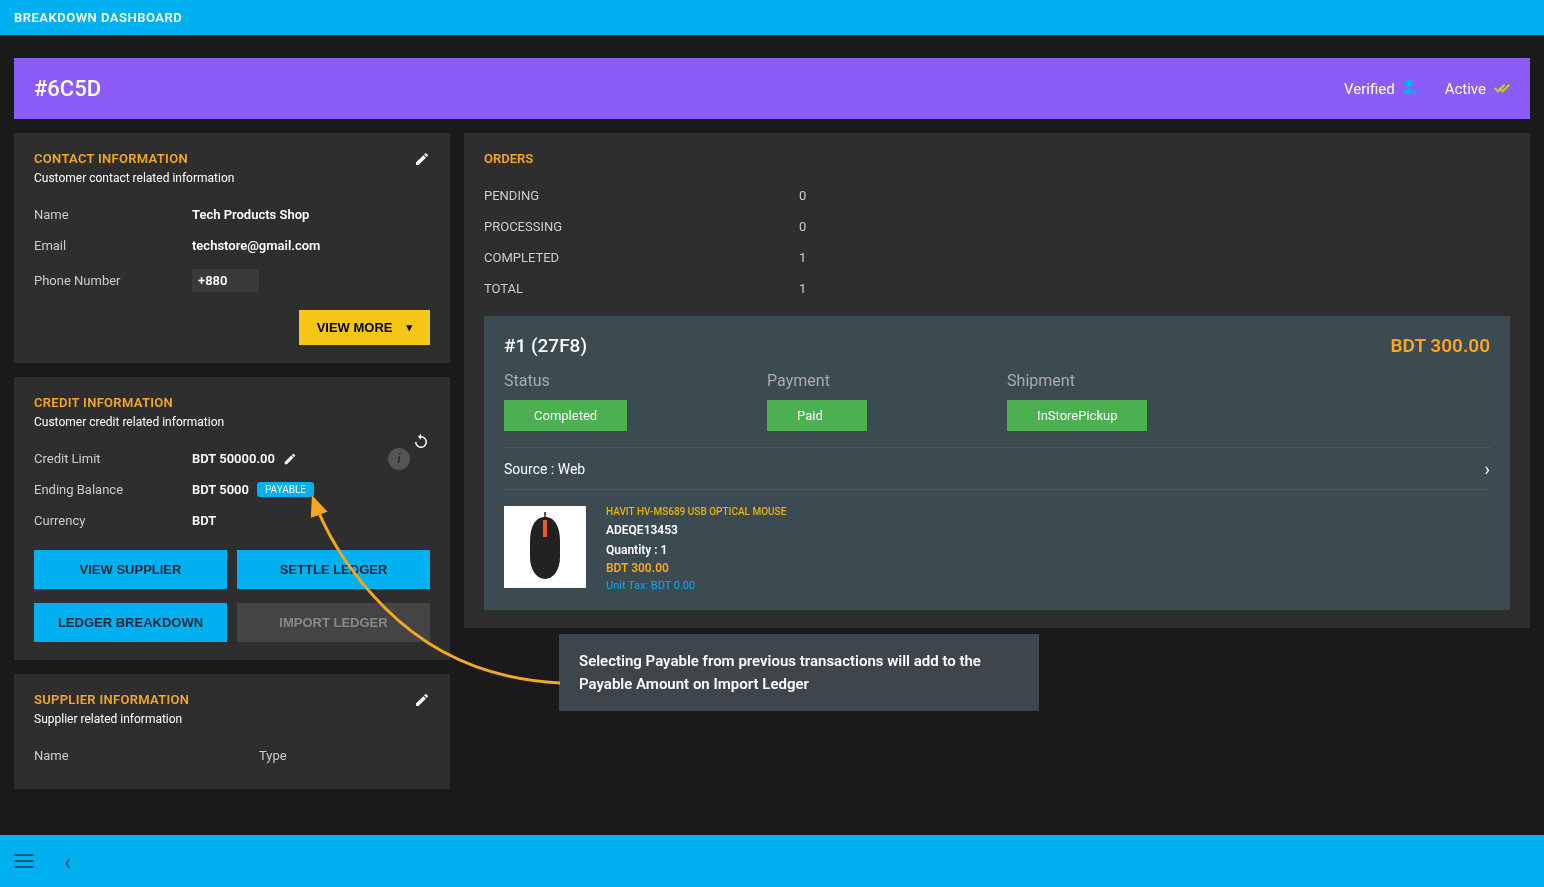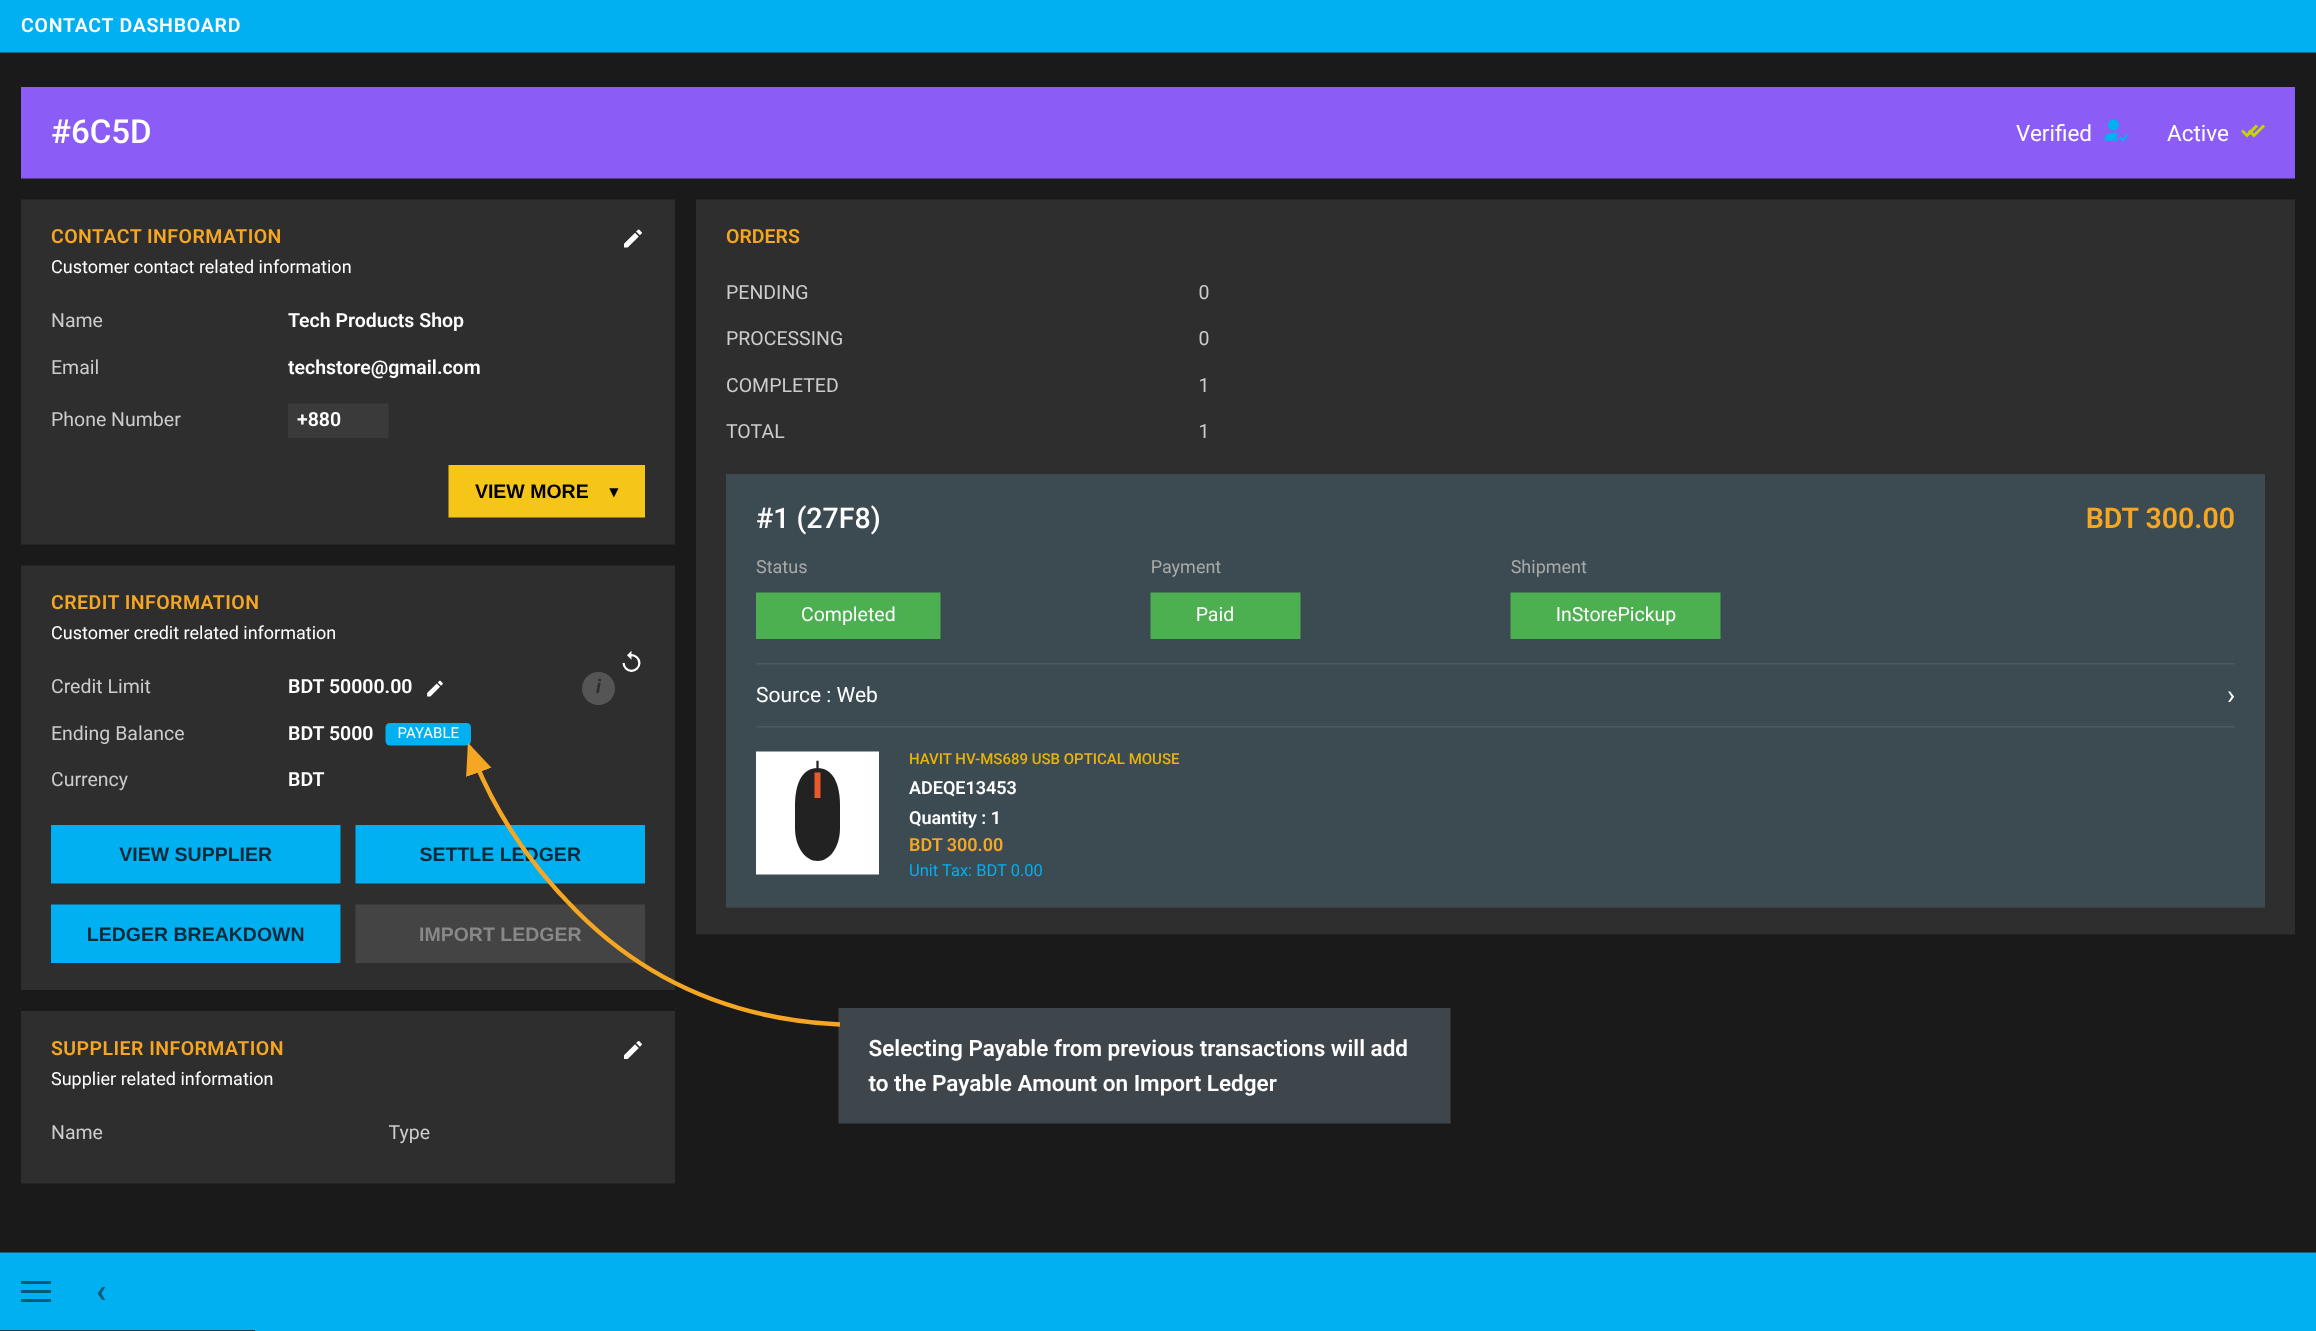--- a/index.html
+++ b/index.html
@@ -142,21 +142,21 @@
   .stat-row { display:flex; padding:8px 0; font-size:13px; }
   .stat-label { width:315px; color:#ccc; }
   .stat-val { color:#ccc; }
   .order-block {
     background:#3c4b52; padding:18px 20px; margin-top:12px;
   }
   .order-head { display:flex; justify-content:space-between; color:#fff; font-size:19px; font-weight:500; margin-bottom:14px;}
   .order-price { color:#f5a623; font-weight:600; }
   .order-statuses { display:flex; gap:140px; margin-bottom:10px; }
   .order-status-col { }
-  .status-label { color:#aaa; font-size:12px; margin-bottom:10px; }
+  .status-label { color:#aaa; font-size:16px; margin-bottom:10px; }
   .status-pill {
     background:#4caf50; color:#fff; padding:8px 30px; font-size:13px;
     display:inline-block; min-width:100px; text-align:left;
   }
   .source-row {
     display:flex; justify-content:space-between; align-items:center;
     margin-top:16px; padding:10px 0; color:#fff; font-size:14px;
     border-top:1px solid #4a5a61; border-bottom:1px solid #4a5a61;
     margin-bottom:16px;
   }
@@ -165,26 +165,26 @@
     width:82px; height:82px; background:#fff;
     display:flex; align-items:center; justify-content:center;
   }
   .product-name { color:#eab308; font-size:10px; font-weight:500; margin-bottom:6px;}
   .product-sku { color:#fff; font-size:12px; font-weight:600; margin-bottom:6px;}
   .product-qty { color:#fff; font-size:12px; font-weight:600; margin-bottom:4px;}
   .product-price { color:#f5a623; font-size:12px; font-weight:600; margin-bottom:4px;}
   .product-tax { color:#00b0f0; font-size:11px; }
   .annotation-box {
     position:absolute;
-    left:559px; top:672px;
+    left:559px; top:634px;
     background:#3e464c;
     padding:16px 20px;
     color:#fff; font-size:15px; font-weight:600;
     line-height:1.5;
-    width:408px;
+    width:480px;
   }
   .arrow-svg {
     position:absolute;
     left:305px; top:488px;
     pointer-events:none;
     z-index:10;
   }
   .bottombar {
     position:absolute; bottom:0; left:0; right:0;
     background:#00b0f0; height:52px;
@@ -195,21 +195,21 @@
   .back-chev { color:#005a7a; font-size:22px; font-weight:700; cursor:pointer; }
   .supplier-hdr { display:flex; font-size:13px; color:#ccc; padding:8px 0;}
   .supplier-col1 { width:225px; }
 
   .mouse-svg { width:50px; height:70px; }
 </style>
 </head>
 <body>
 
 <div class="topbar">
-  <span>CONTACT DASHBOARD</span>
+  <span>BREAKDOWN DASHBOARD</span>
 </div>
 
 <div class="content">
 
   <div class="header-row">
     <div class="header-title">#6C5D</div>
     <div class="status-group">
       <div class="status-item">
         <span>Verified</span>
         <span class="user-check-icon">

